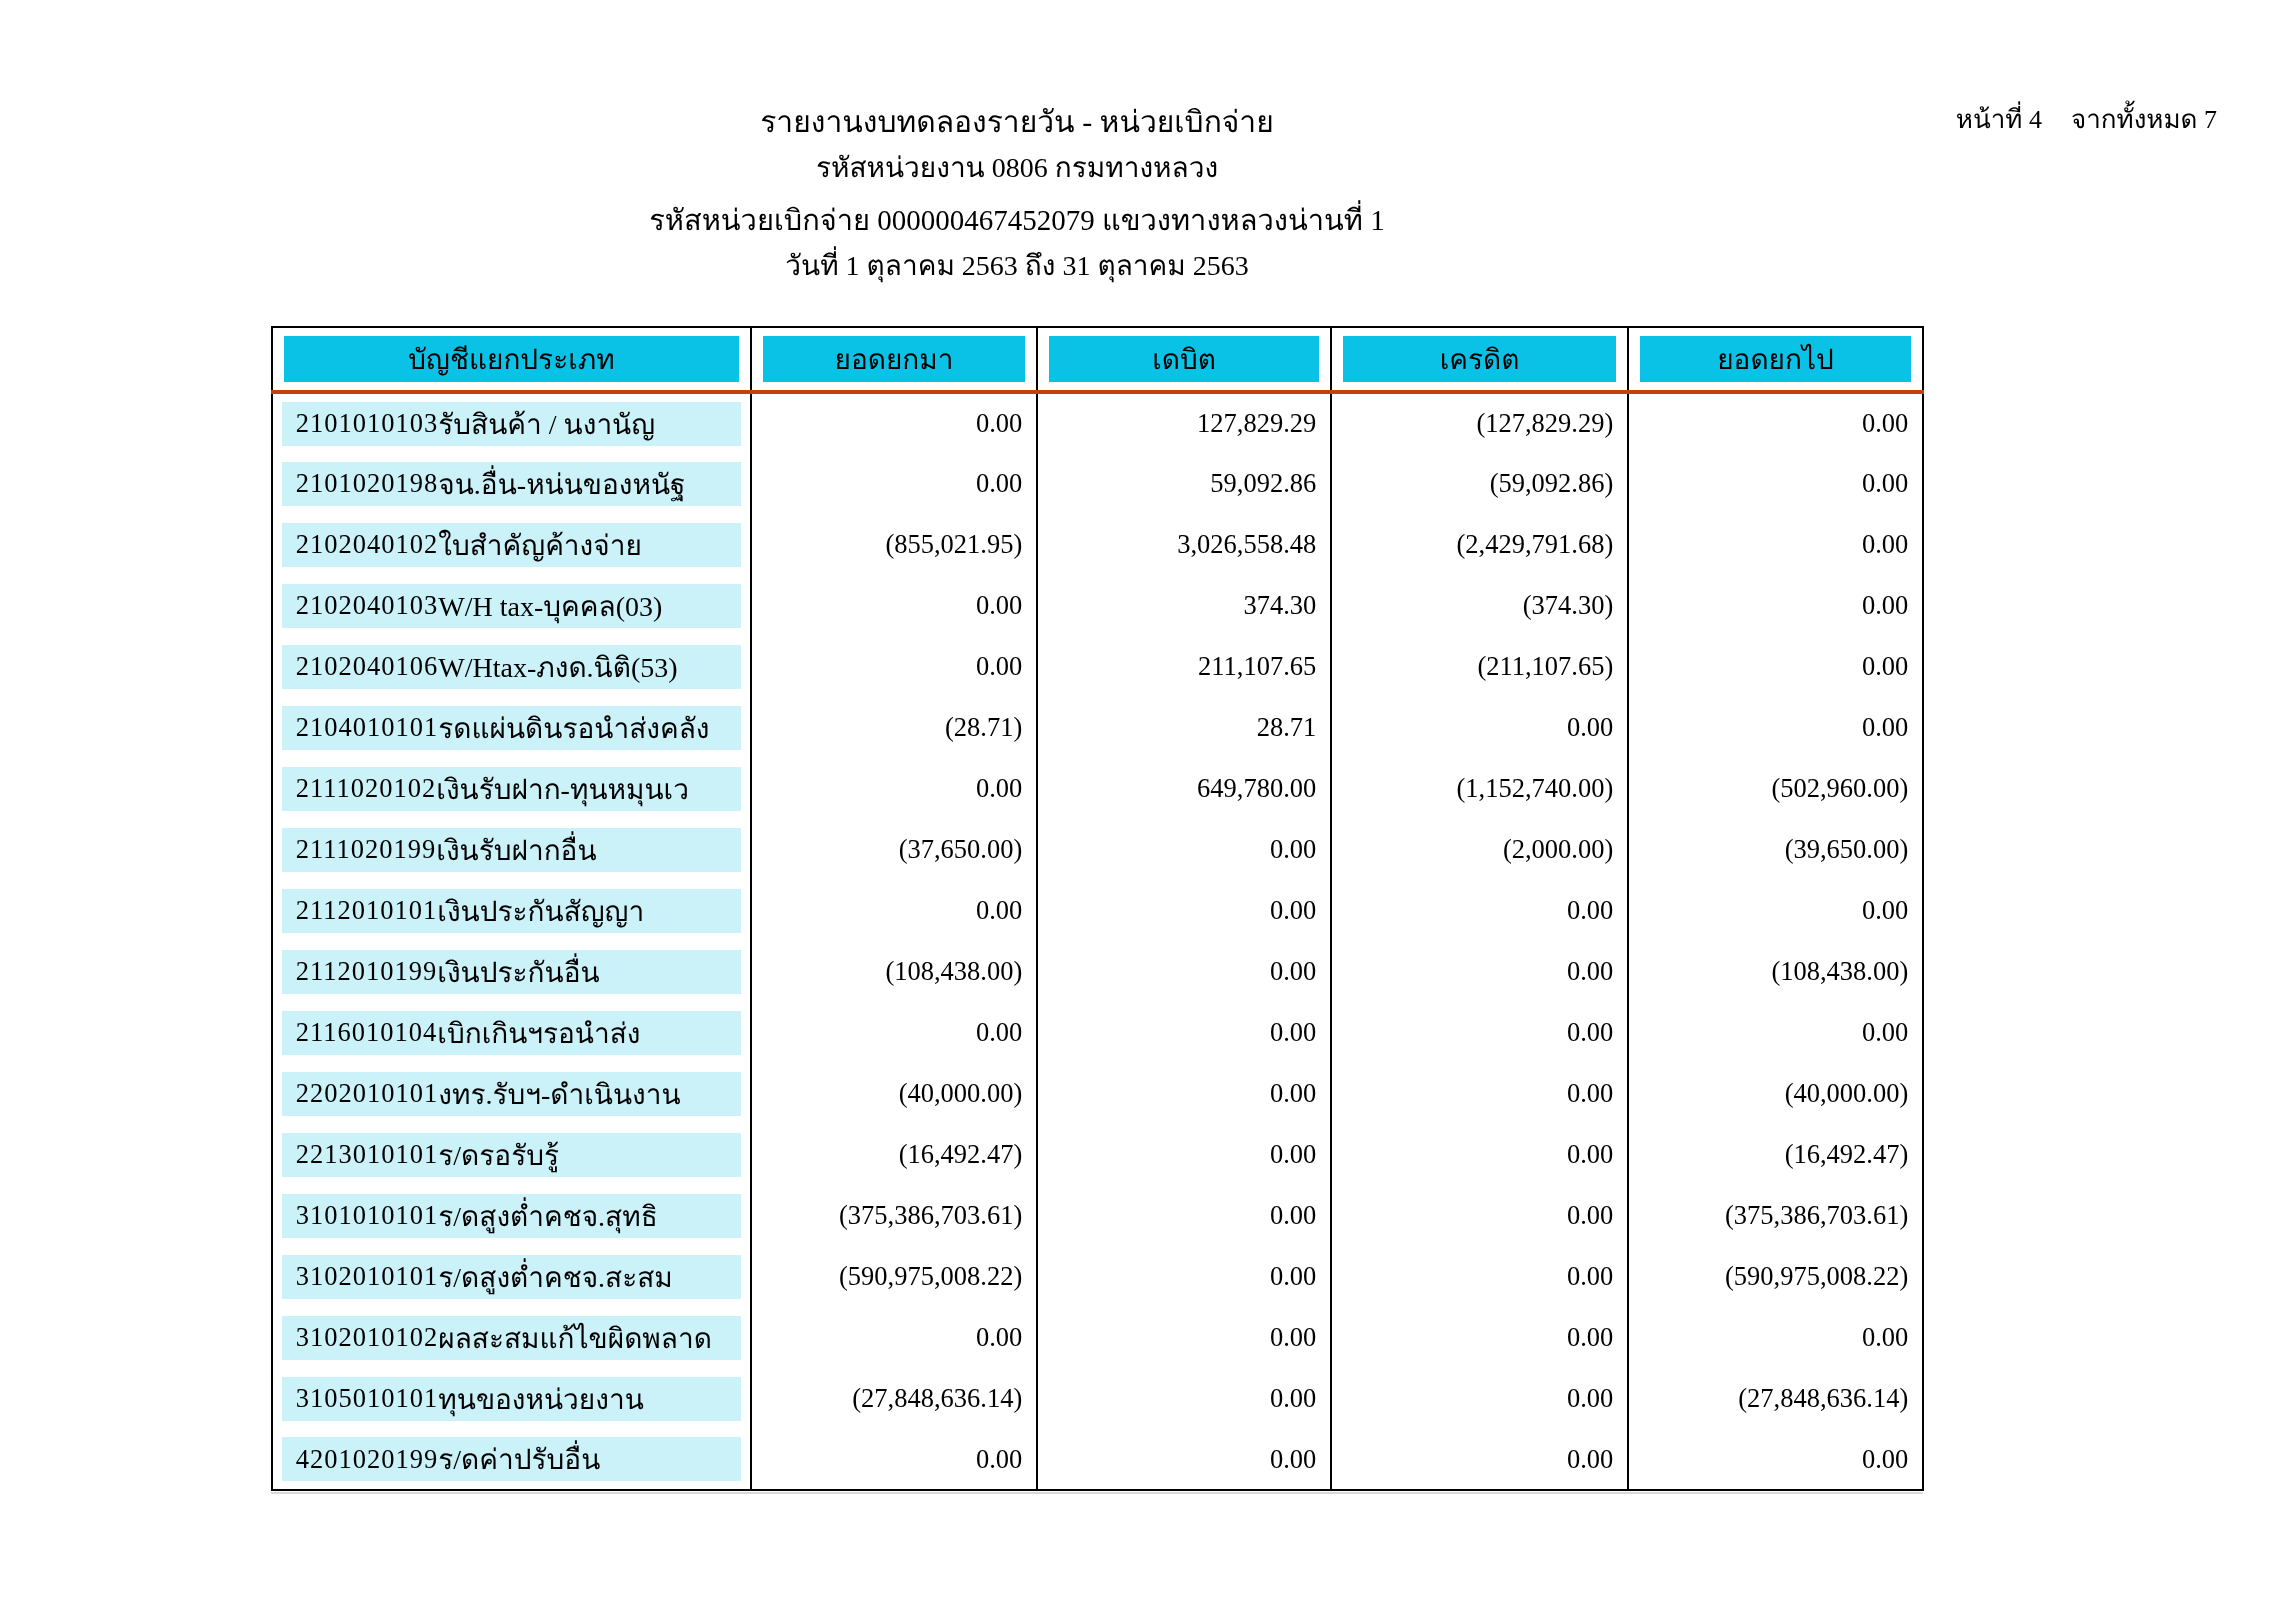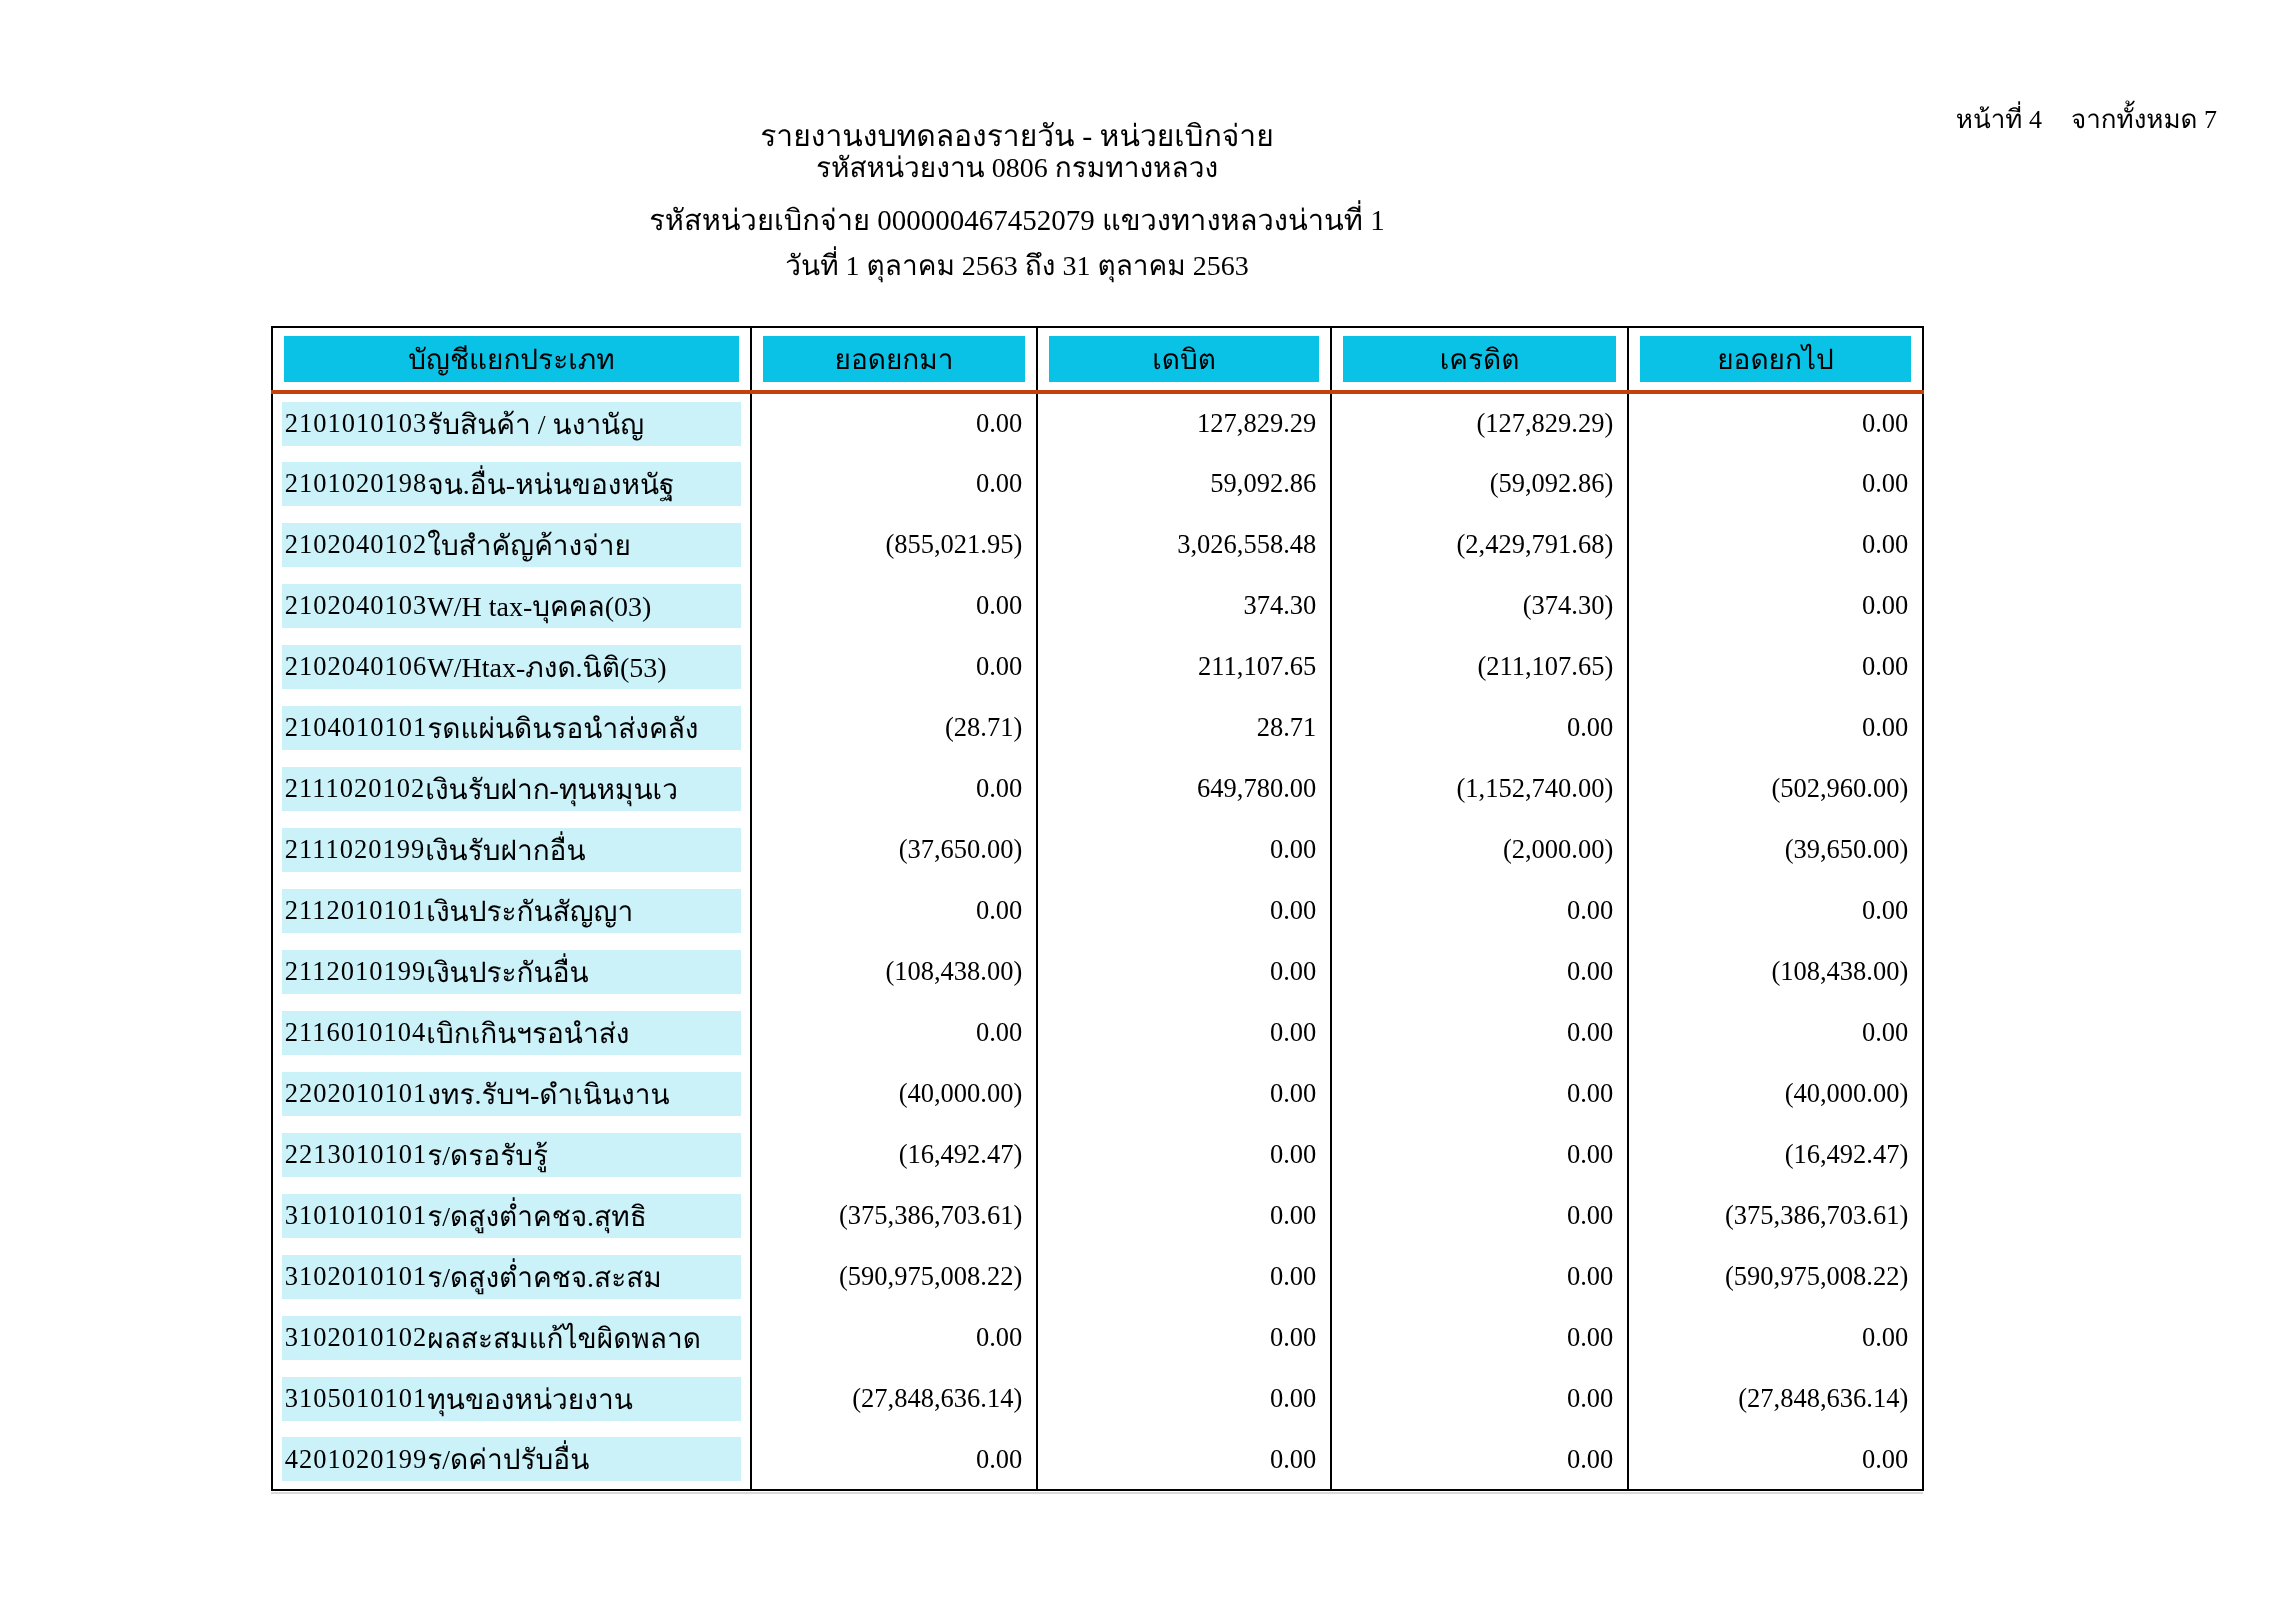--- a/index.html
+++ b/index.html
@@ -11,21 +11,21 @@
   body{
     width:2293px;height:1621px;position:relative;overflow:hidden;
     font-family:"Liberation Serif","DejaVu Serif",serif;color:#000;
   }
   .page-info{
     position:absolute;top:98px;right:76px;font-size:26px;white-space:nowrap;
   }
   .page-info .gap{margin-left:29px;}
   .doc-header{position:absolute;top:0;left:0;width:2034px;text-align:center;}
   .h-line{position:absolute;left:0;width:100%;font-size:28px;line-height:1.2;}
-  .h-line.l1{top:118px;font-size:30px;}
+  .h-line.l1{top:104px;font-size:30px;}
   .h-line.l2{top:151px;}
   .h-line.l3{top:203px;font-size:29px;}
   .h-line.l4{top:249px;text-align:center;}
   table.trial-table{
     position:absolute;left:271px;top:326px;width:1652px;
     border-collapse:collapse;table-layout:fixed;
     border:2.9px solid #000;
   }
   .trial-table th,.trial-table td{
     border-right:2px solid #000;vertical-align:middle;padding:0;
@@ -40,21 +40,21 @@
   }
   .head-chip{
     margin:0 10.8px;height:46px;background:var(--header-bg);
     font-size:28px;
   }
   .row-chip{
     margin:0 8.8px;height:44px;background:var(--row-bg);
     justify-content:flex-start;
   }
   .row-chip .code{
-    flex:0 0 139px;padding-left:3px;font-size:26.5px;letter-spacing:1px;
+    flex:0 0 139px;padding-left:14px;font-size:26.5px;letter-spacing:1px;
   }
   .row-chip .name{font-size:28px;white-space:nowrap;}
   td.num{
     text-align:right;padding-right:13.7px;font-size:26.5px;white-space:nowrap;
   }
   .shadow-line{
     position:absolute;left:271px;top:1492px;width:1652px;height:2px;
     background:#d9d9d9;
   }
 </style>

